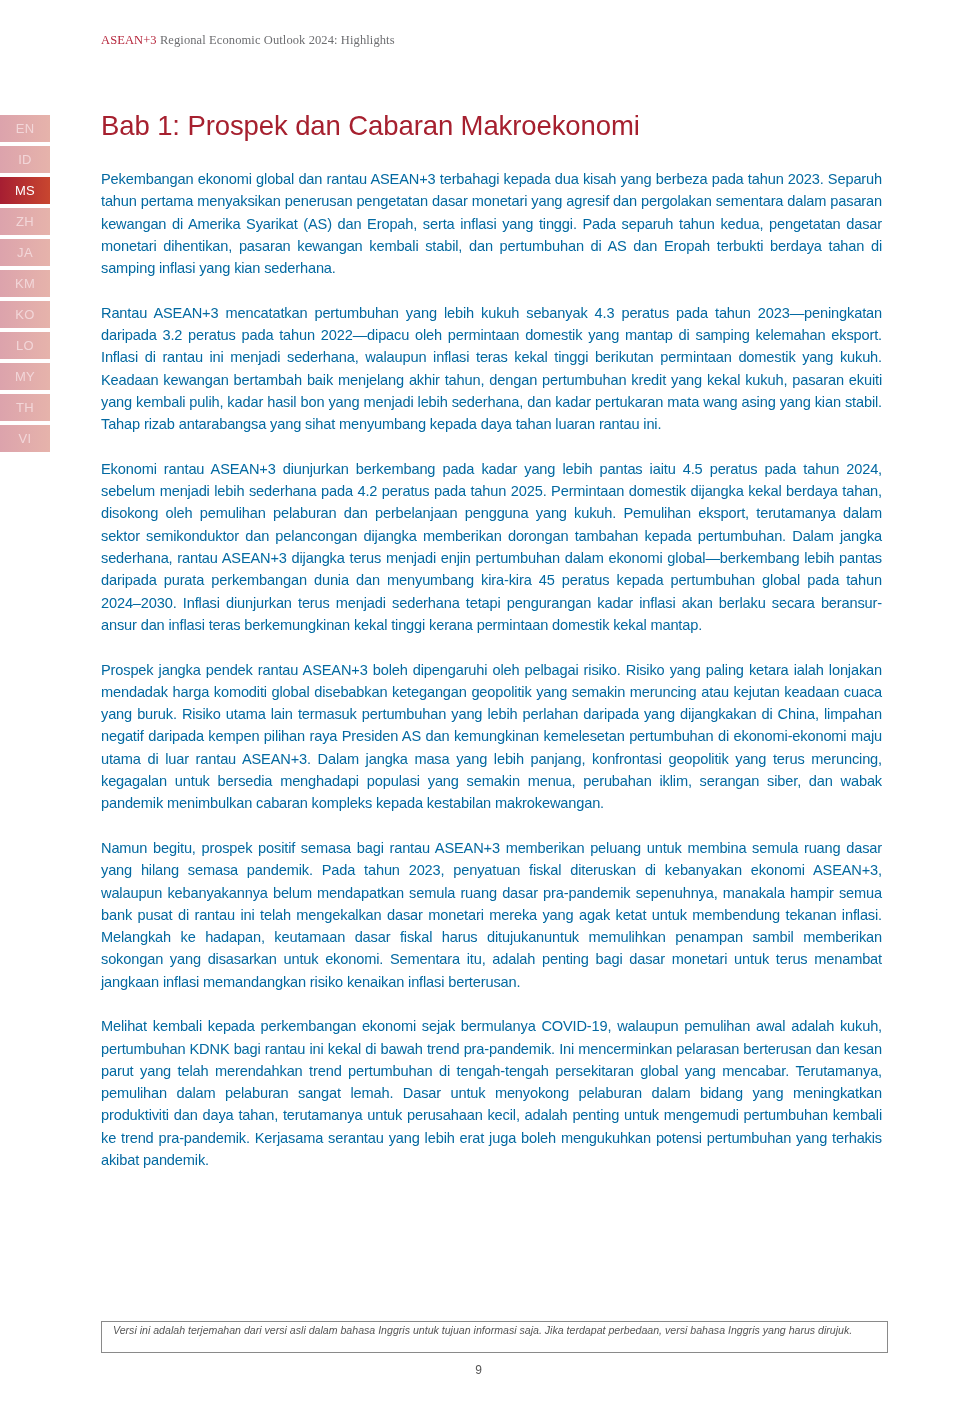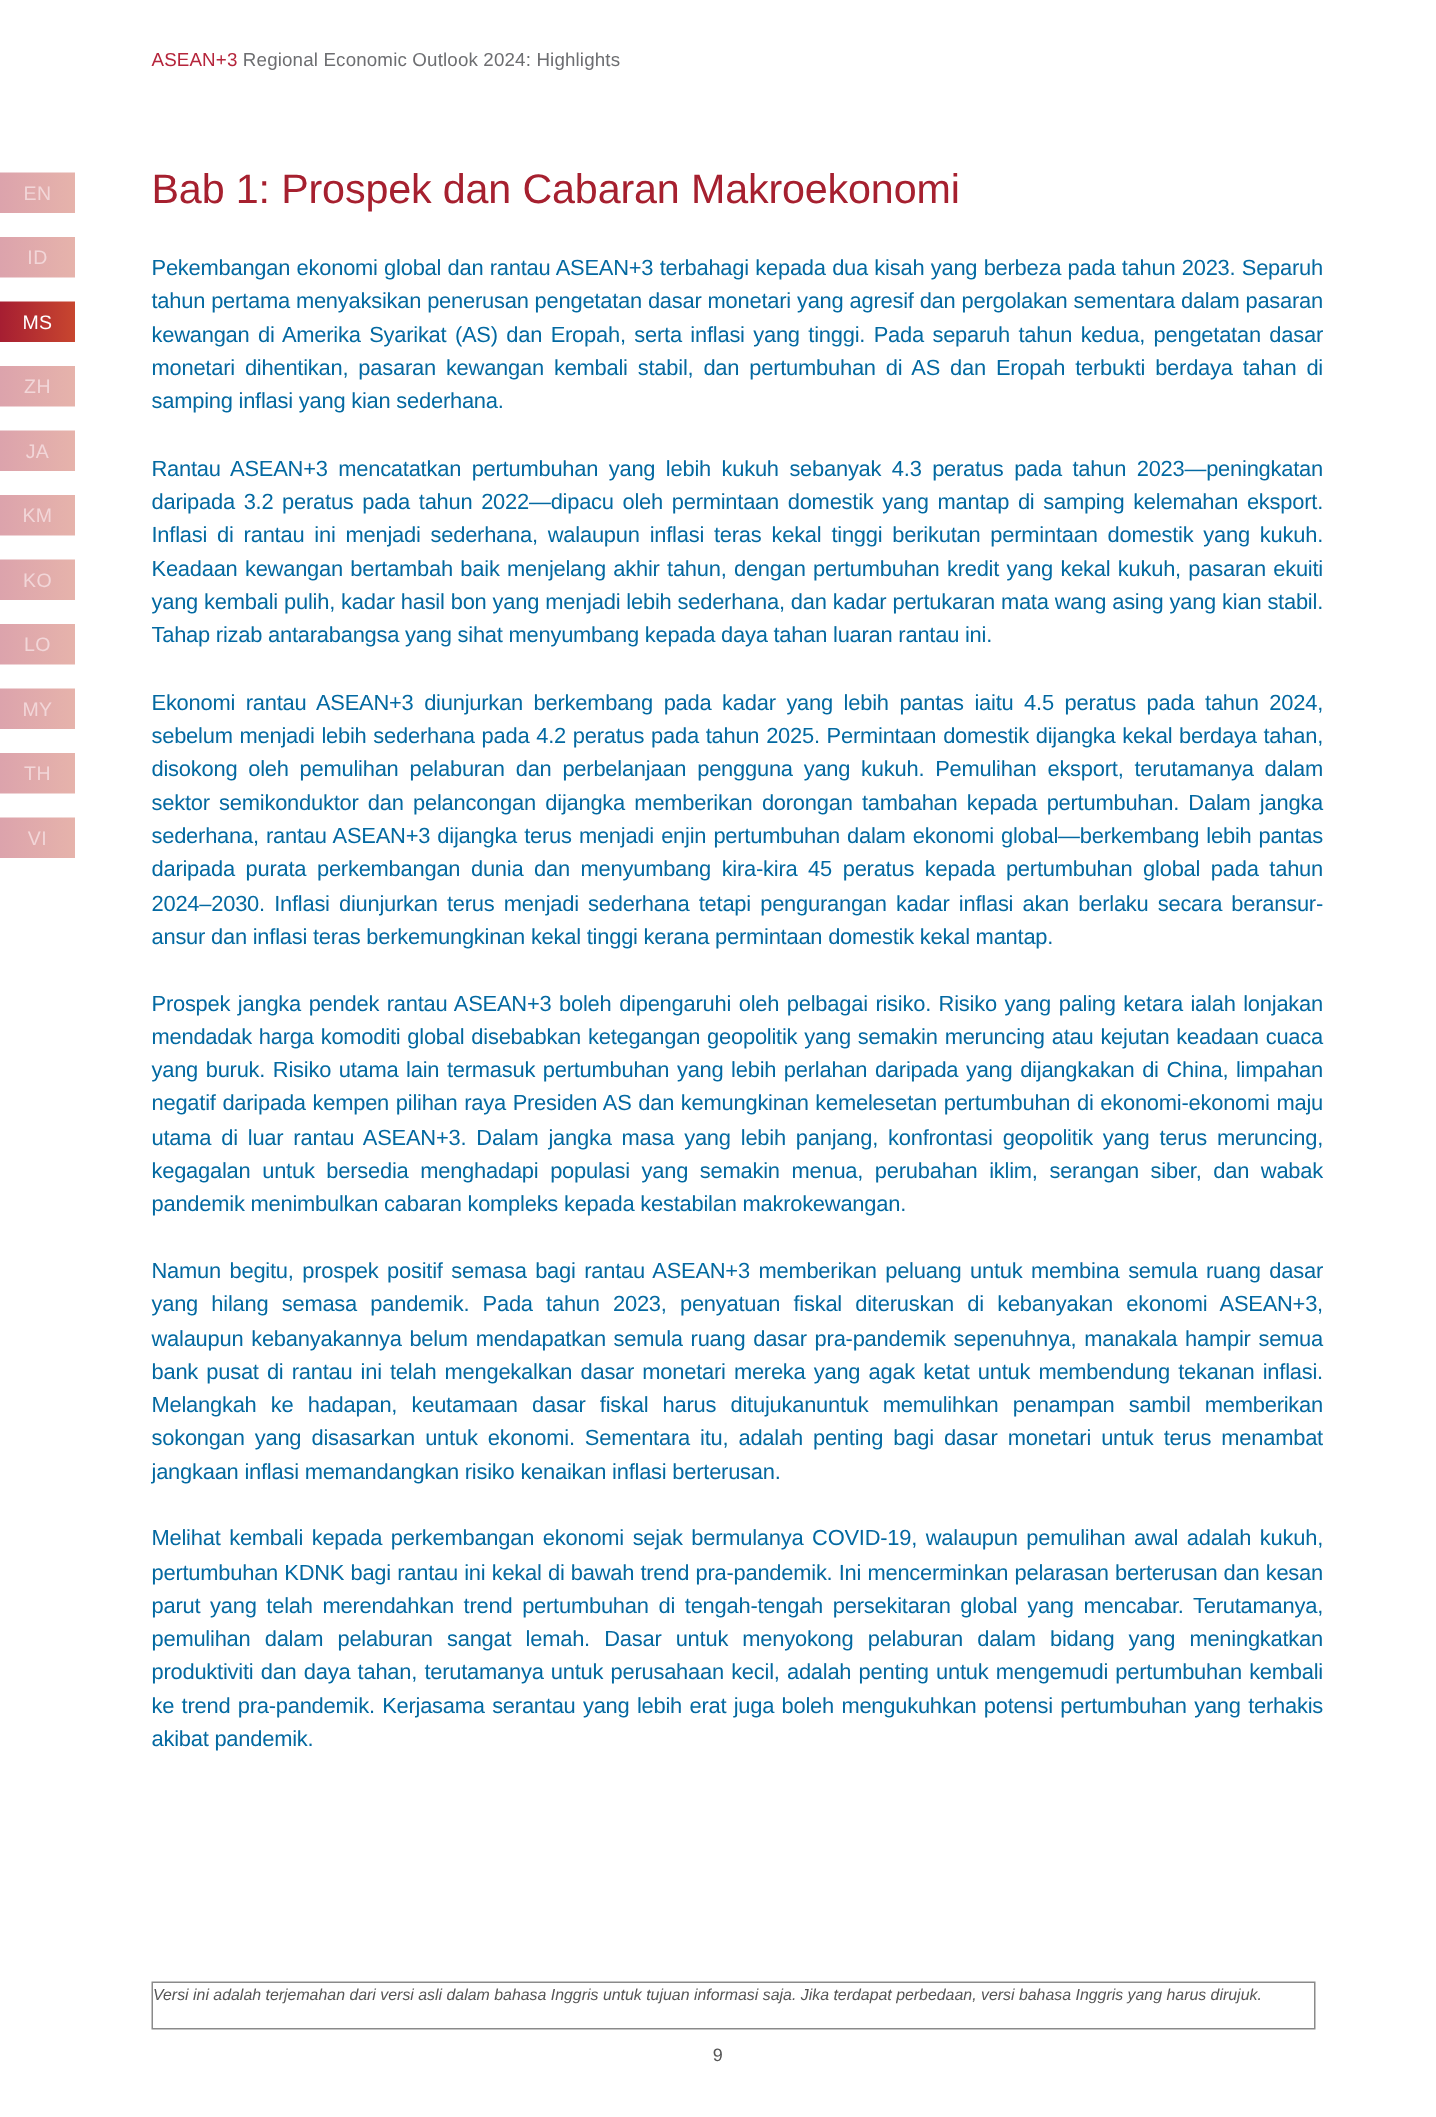--- a/index.html
+++ b/index.html
@@ -1,33 +1,33 @@
 <!DOCTYPE html>
 <html><head>
 <meta charset="utf-8">
 <style>
   html, body { margin: 0; padding: 0; background: #ffffff; }
   body { width: 957px; height: 1411px; position: relative; overflow: hidden;
          font-family: "Liberation Sans", sans-serif; color: #231f20; }
   .running-head { position: absolute; left: 101px; top: 33px; font-size: 12.5px;
-                  letter-spacing: 0.1px; color: #6d6e71; }
+                  letter-spacing: 0.1px; color: #6d6e71; font-family: Liberation Serif, serif; }
   .running-head .brand { color: #b5253b; }
   .lang-tabs { position: absolute; left: 0; top: 115px; width: 50px; }
-  .lang-tab { display: block; width: 50px; height: 27px; margin-bottom: 16px;
+  .lang-tab { display: block; width: 50px; height: 27px; margin-bottom: 4px;
               background: linear-gradient(90deg, #dca3ac 0%, #e6b3ab 100%);
               color: #f2d6d8; font-size: 13px; text-align: center; line-height: 28px;
               letter-spacing: 0.3px; cursor: pointer; }
   .lang-tab.active { background: linear-gradient(90deg, #a61e32 0%, #c8462f 100%); color: #ffffff; }
   .page-title { position: absolute; left: 101px; top: 110px; margin: 0;
                 font-size: 27.5px; font-weight: normal; color: #a6202f; letter-spacing: -0.1px; }
   .body-text { position: absolute; left: 101px; top: 168px; width: 781px; }
   .body-text p { margin: 0 0 22.3px 0; font-size: 14.6px; line-height: 22.3px;
                  text-align: justify; color: #0369a1; letter-spacing: -0.15px; }
   .disclaimer { position: absolute; left: 101px; top: 1321px; width: 768px; height: 22px;
-                border: 1px solid #8a8a8a; padding: 2px 6px 6px 0;
+                border: 1px solid #8a8a8a; padding: 2px 6px 6px 11px;
                 font-size: 10.6px; font-style: italic; line-height: 13.5px; color: #555555; }
   .page-number { position: absolute; left: 0; width: 957px; top: 1363px; text-align: center;
                  font-size: 12px; color: #555555; }
 </style>
 </head>
 <body>
 
 <div class="running-head">
   <span class="brand">ASEAN+3</span><span> Regional Economic Outlook 2024: Highlights</span>
 </div>

